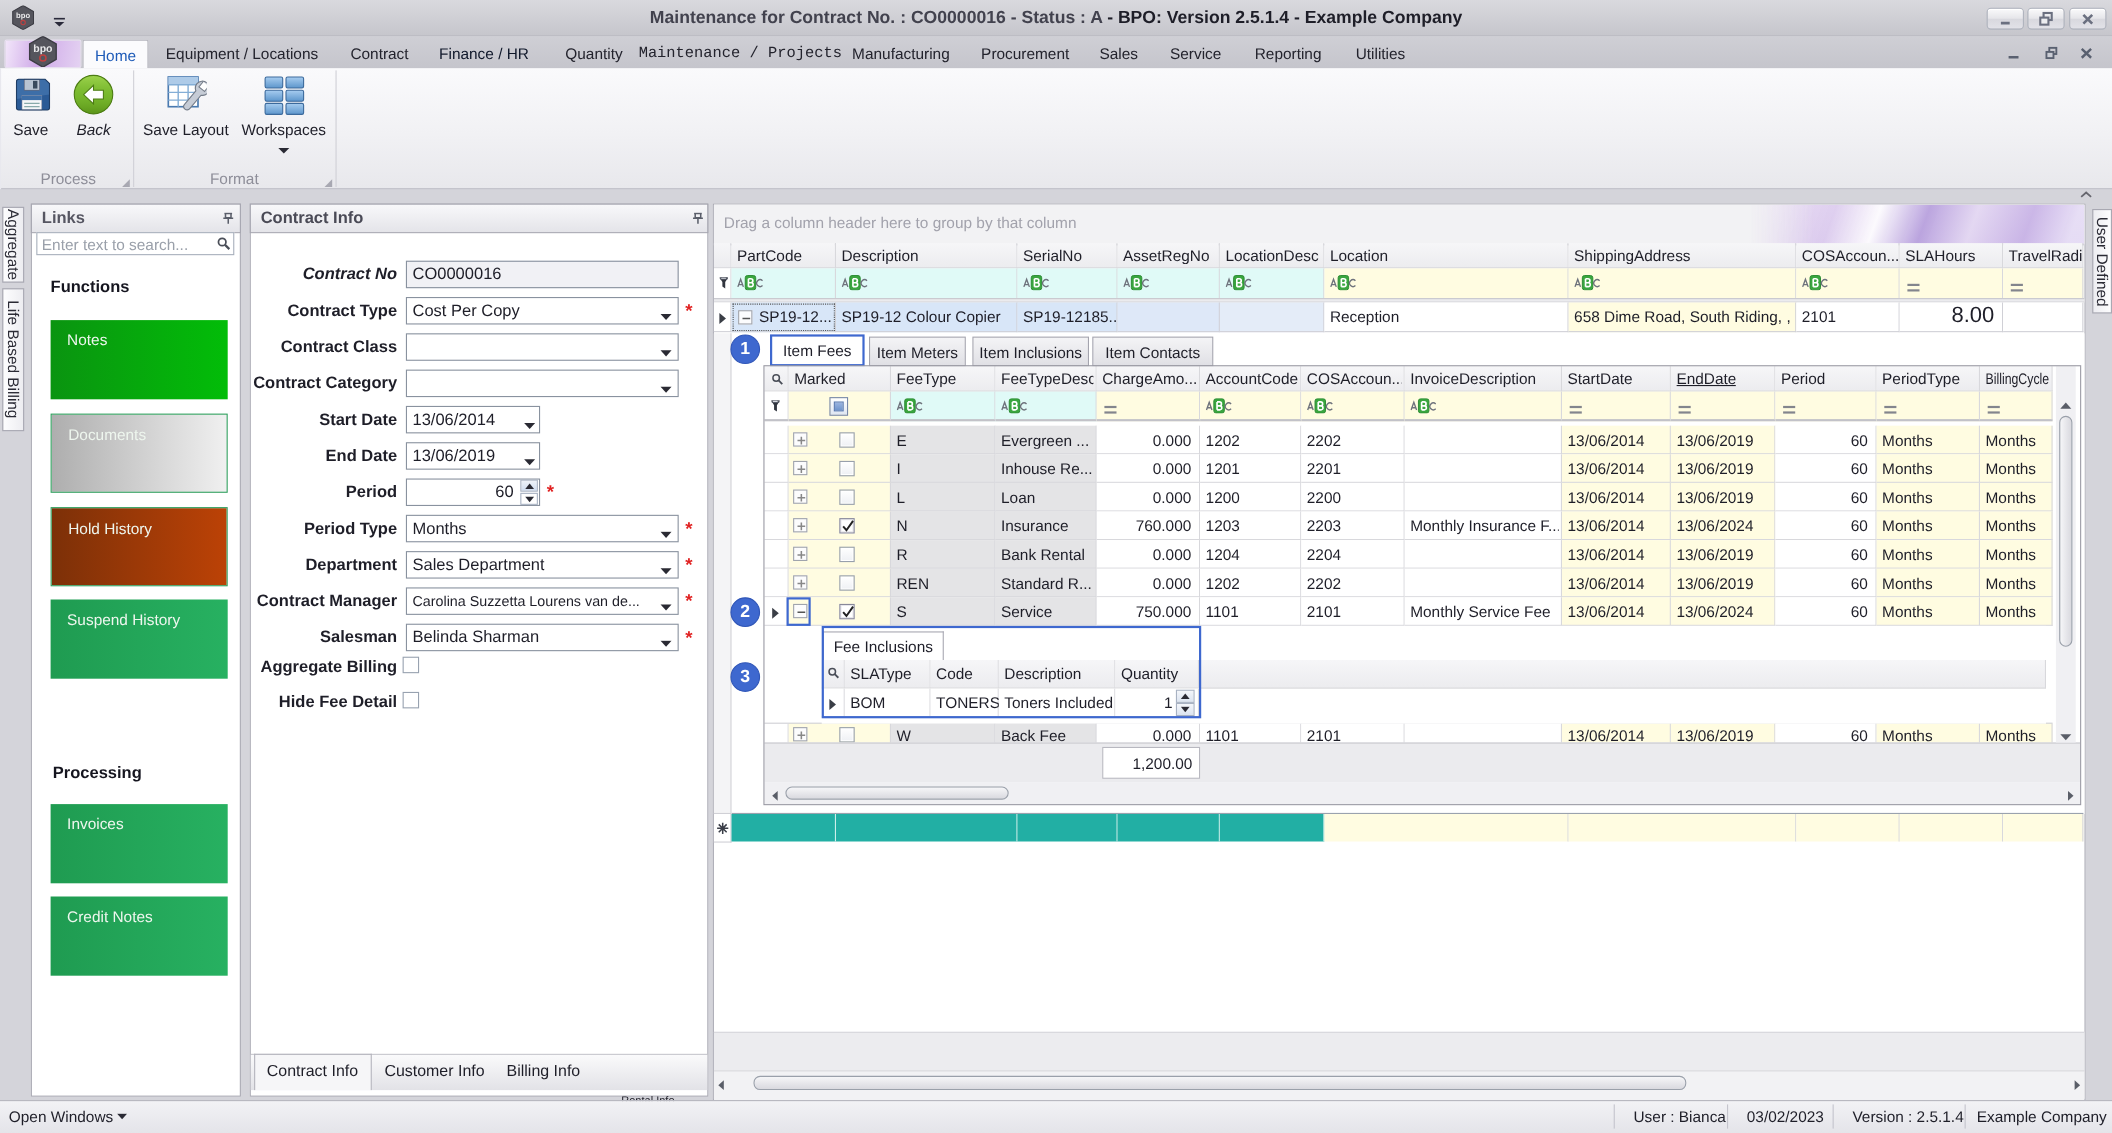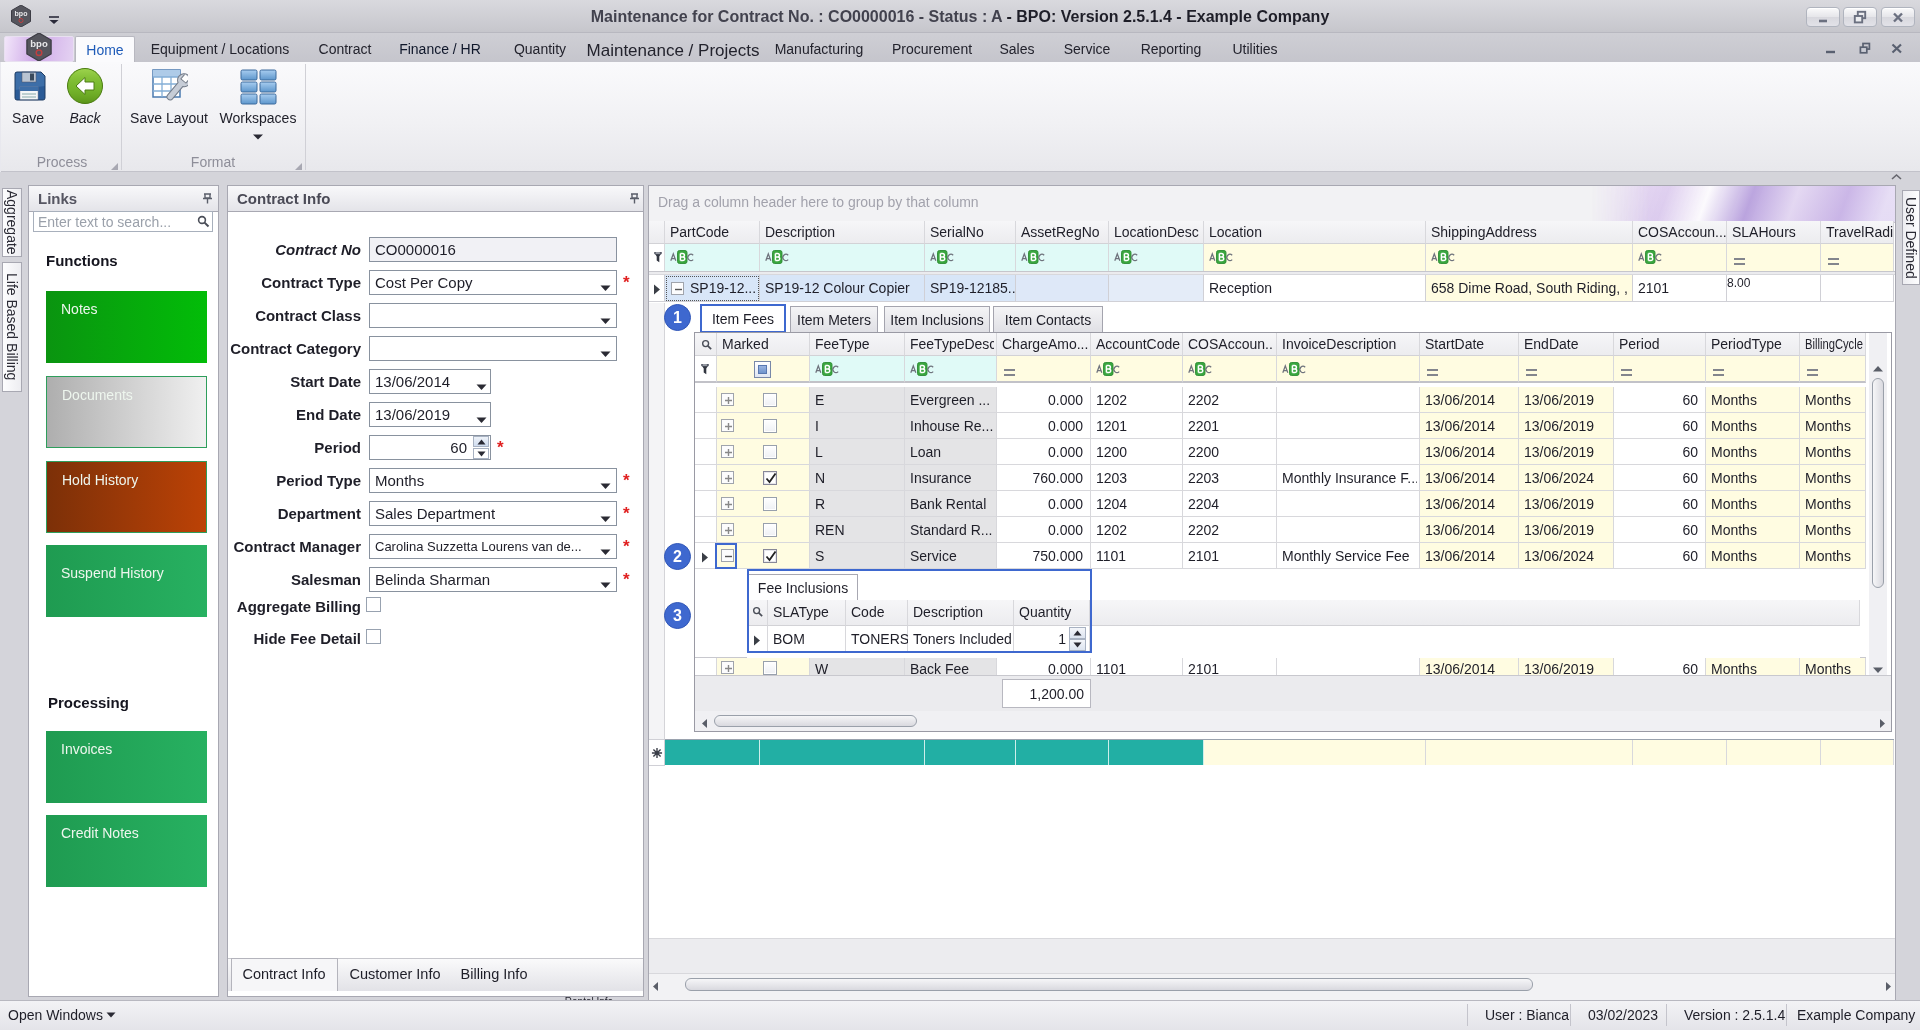--- a/index.html
+++ b/index.html
@@ -36,21 +36,21 @@
 <div style="left:26px;top:33px;width:26px;height:28px;"><svg width="26" height="28" viewBox="0 0 20 22">
       <polygon points="10,0 19.5,5.5 19.5,16.5 10,22 0.5,16.5 0.5,5.5" fill="#55555d" stroke="#3c3c44"></polygon>
       <text x="10" y="11" font-size="7.5" font-weight="bold" fill="#e8e8ea" text-anchor="middle" font-family="Liberation Sans">bpo</text>
       <circle cx="10" cy="15.5" r="2.2" fill="none" stroke="#c04040" stroke-width="1.1"></circle>
     </svg></div>
 <div style="left:75px;top:36px;width:60px;height:26px;background:#fbfbfd; border:1px solid #b8b8c0; border-bottom:none; border-radius:2px 2px 0 0; display:flex;align-items:center;justify-content:center; color:#1e5bb8;">Home</div>
 <div style="left:0px;top:41px;left:220px; transform:translateX(-50%); font-size:14px; color:#23232d; white-space:nowrap;">Equipment / Locations</div>
 <div style="left:0px;top:41px;left:345px; transform:translateX(-50%); font-size:14px; color:#23232d; white-space:nowrap;">Contract</div>
 <div style="left:0px;top:41px;left:440px; transform:translateX(-50%); font-size:14px; color:#0f172a; white-space:nowrap;">Finance / HR</div>
 <div style="left:0px;top:41px;left:540px; transform:translateX(-50%); font-size:14px; color:#23232d; white-space:nowrap;">Quantity</div>
-<div style="left:0px;top:41px;left:673px; transform:translateX(-50%); font-size:17px; color:#23232d; white-space:nowrap;">Maintenance / Projects</div>
+<div style="left:0px;top:41px;left:673px; transform:translateX(-50%); font-size:14px; color:#23232d; white-space:nowrap;font-family:Liberation Mono, monospace;">Maintenance / Projects</div>
 <div style="left:0px;top:41px;left:819px; transform:translateX(-50%); font-size:14px; color:#23232d; white-space:nowrap;">Manufacturing</div>
 <div style="left:0px;top:41px;left:932px; transform:translateX(-50%); font-size:14px; color:#23232d; white-space:nowrap;">Procurement</div>
 <div style="left:0px;top:41px;left:1017px; transform:translateX(-50%); font-size:14px; color:#23232d; white-space:nowrap;">Sales</div>
 <div style="left:0px;top:41px;left:1087px; transform:translateX(-50%); font-size:14px; color:#23232d; white-space:nowrap;">Service</div>
 <div style="left:0px;top:41px;left:1171px; transform:translateX(-50%); font-size:14px; color:#23232d; white-space:nowrap;">Reporting</div>
 <div style="left:0px;top:41px;left:1255px; transform:translateX(-50%); font-size:14px; color:#23232d; white-space:nowrap;">Utilities</div>
 <div style="left:1823px;top:40px;"><svg width="16" height="16" viewBox="0 0 16 16">
       <path d="M3 12 h9" stroke="#596070" stroke-width="2.4"></path>
     </svg></div>
 <div style="left:1857px;top:40px;"><svg width="16" height="16" viewBox="0 0 16 16">
@@ -151,21 +151,21 @@
 <div style="left:46px;top:291px;width:161px;height:72px;background:linear-gradient(90deg,#0a9410,#02bd08);">
     <div style="position:static;padding:10px 0 0 15px;color:#eef6ee;font-size:14px;">Notes</div>
   </div>
 <div style="left:46px;top:376px;width:161px;height:72px;background:linear-gradient(90deg,#aeaeae,#f0f0f0);border:1px solid #2e9e5c;">
     <div style="position:static;padding:10px 0 0 15px;color:#eef6ee;font-size:14px;">Documents</div>
   </div>
 <div style="left:46px;top:461px;width:161px;height:72px;background:linear-gradient(90deg,#7c3008,#bc4206);border:1px solid #2e9e5c;">
     <div style="position:static;padding:10px 0 0 15px;color:#eef6ee;font-size:14px;">Hold History</div>
   </div>
 <div style="left:46px;top:545px;width:161px;height:72px;background:linear-gradient(90deg,#1f9b51,#27b161);">
-    <div style="position:static;padding:20px 0 0 15px;color:#eef6ee;font-size:14px;">Suspend History</div>
+    <div style="position:static;padding:10px 0 0 15px;color:#eef6ee;font-size:14px;">Suspend History</div>
   </div>
 <div style="left:48px;top:694px;font-weight:bold; font-size:15px; color:#15151f;">Processing</div>
 <div style="left:46px;top:731px;width:161px;height:72px;background:linear-gradient(90deg,#1f9b51,#27b161);">
     <div style="position:static;padding:10px 0 0 15px;color:#eef6ee;font-size:14px;">Invoices</div>
   </div>
 <div style="left:46px;top:815px;width:161px;height:72px;background:linear-gradient(90deg,#1f9b51,#27b161);">
     <div style="position:static;padding:10px 0 0 15px;color:#eef6ee;font-size:14px;">Credit Notes</div>
   </div>
 <div style="left:227px;top:185px;width:417px;height:812px;background:#fff; border:1px solid #a8a8b2;"></div>
 <div style="left:227px;top:185px;width:417px;height:27px;background:linear-gradient(#f8f8fa,#e4e4e9); border:1px solid #a8a8b2;"></div>
@@ -357,21 +357,21 @@
 <div style="left:930px;top:280px;font-size:14px; white-space:nowrap; overflow:hidden; max-width:85px;">SP19-12185...</div>
 <div style="left:1016px;top:275px;width:93px;height:27px;background:#dee8f8; border-right:1px solid #d0d0d6; border-bottom:1px solid #d0d0d6;"></div>
 <div style="left:1109px;top:275px;width:95px;height:27px;background:#e4ecf8; border-right:1px solid #d0d0d6; border-bottom:1px solid #d0d0d6;"></div>
 <div style="left:1204px;top:275px;width:222px;height:27px;background:#fff; border-right:1px solid #d0d0d6; border-bottom:1px solid #d0d0d6;"></div>
 <div style="left:1209px;top:280px;font-size:14px; white-space:nowrap; overflow:hidden; max-width:216px;">Reception</div>
 <div style="left:1426px;top:275px;width:207px;height:27px;background:#fffce1; border-right:1px solid #d0d0d6; border-bottom:1px solid #d0d0d6;"></div>
 <div style="left:1431px;top:280px;font-size:14px; white-space:nowrap; overflow:hidden; max-width:201px;">658 Dime Road, South Riding, , ...</div>
 <div style="left:1633px;top:275px;width:94px;height:27px;background:#fff; border-right:1px solid #d0d0d6; border-bottom:1px solid #d0d0d6;"></div>
 <div style="left:1638px;top:280px;font-size:14px; white-space:nowrap; overflow:hidden; max-width:88px;">2101</div>
 <div style="left:1727px;top:275px;width:94px;height:27px;background:#fff; border-right:1px solid #d0d0d6; border-bottom:1px solid #d0d0d6;"></div>
-<div style="left:0px;top:276px;left:1727px; width:86px; text-align:left; font-size:12px;">8.00</div>
+<div style="left:0px;top:276px;left:1727px; width:86px; text-align:right; font-size:20px;">8.00</div>
 <div style="left:1821px;top:275px;width:73px;height:27px;background:#fff; border-right:1px solid #d0d0d6; border-bottom:1px solid #d0d0d6;"></div>
 <div style="left:653px;top:282px;"><svg width="8" height="11" viewBox="0 0 8 11">
       <path d="M1 0.5 L7 5.5 L1 10.5 z" fill="#3a3e46"></path>
     </svg></div>
 <div style="left:666px;top:276px;width:93px;height:25px;border:1px dotted #555; background:#d8e6f8;"></div>
 <div style="left:671px;top:282px;width:13px;height:13px;border:1px solid #a0a4ac; background:#fcfcfd;"><svg width="13" height="13" viewBox="0 0 13 13">
       <path d="M3 6.5 h7" stroke="#555" stroke-width="1.4"></path>
     </svg></div>
 <div style="left:690px;top:280px;font-size:14px;">SP19-12...</div>
 <div style="left:649px;top:303px;width:1246px;height:437px;background:#fff;"></div>
@@ -391,21 +391,21 @@
 <div style="left:1002px;top:336px;font-size:14px; white-space:nowrap; overflow:hidden; max-width:86px;">ChargeAmo...</div>
 <div class="hdr" style="left:1091px;top:333px;width:92px;height:23px;"></div>
 <div style="left:1096px;top:336px;font-size:14px; white-space:nowrap; overflow:hidden; max-width:84px;">AccountCode</div>
 <div class="hdr" style="left:1183px;top:333px;width:94px;height:23px;"></div>
 <div style="left:1188px;top:336px;font-size:14px; white-space:nowrap; overflow:hidden; max-width:86px;">COSAccoun...</div>
 <div class="hdr" style="left:1277px;top:333px;width:143px;height:23px;"></div>
 <div style="left:1282px;top:336px;font-size:14px; white-space:nowrap; overflow:hidden; max-width:135px;">InvoiceDescription</div>
 <div class="hdr" style="left:1420px;top:333px;width:99px;height:23px;"></div>
 <div style="left:1425px;top:336px;font-size:14px; white-space:nowrap; overflow:hidden; max-width:91px;">StartDate</div>
 <div class="hdr" style="left:1519px;top:333px;width:95px;height:23px;"></div>
-<div style="left:1524px;top:336px;font-size:14px; white-space:nowrap; overflow:hidden; max-width:87px;">EndDate</div>
+<div style="left:1524px;top:336px;font-size:14px; white-space:nowrap; overflow:hidden; max-width:87px;text-decoration:underline;">EndDate</div>
 <div class="hdr" style="left:1614px;top:333px;width:92px;height:23px;"></div>
 <div style="left:1619px;top:336px;font-size:14px; white-space:nowrap; overflow:hidden; max-width:84px;">Period</div>
 <div class="hdr" style="left:1706px;top:333px;width:94px;height:23px;"></div>
 <div style="left:1711px;top:336px;font-size:14px; white-space:nowrap; overflow:hidden; max-width:86px;">PeriodType</div>
 <div class="hdr" style="left:1800px;top:333px;width:66px;height:23px;"></div>
 <div style="left:1805px;top:336px;font-size:14px; white-space:nowrap; transform:scaleX(0.8); transform-origin:left center;">BillingCycle</div>
 <div style="left:701px;top:338px;"><svg width="12" height="12" viewBox="0 0 13 13">
       <circle cx="5" cy="5" r="3.2" fill="none" stroke="#4a4e58" stroke-width="1.5"></circle>
       <line x1="7.4" y1="7.4" x2="11" y2="11" stroke="#4a4e58" stroke-width="1.8"></line>
     </svg></div>

